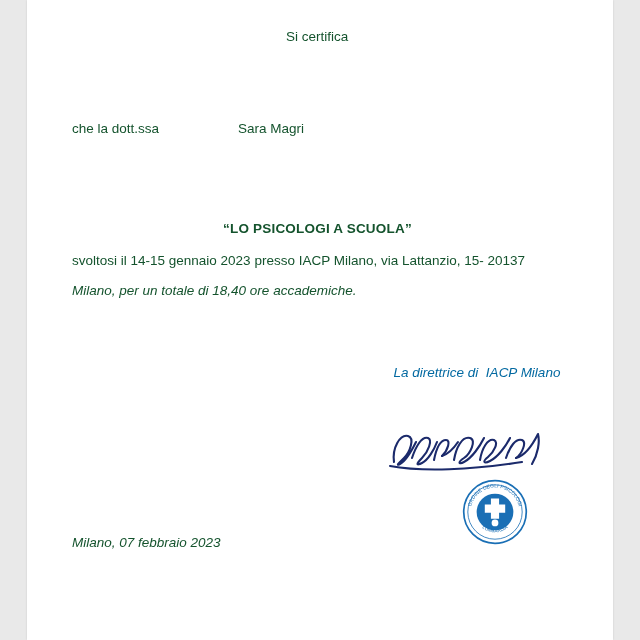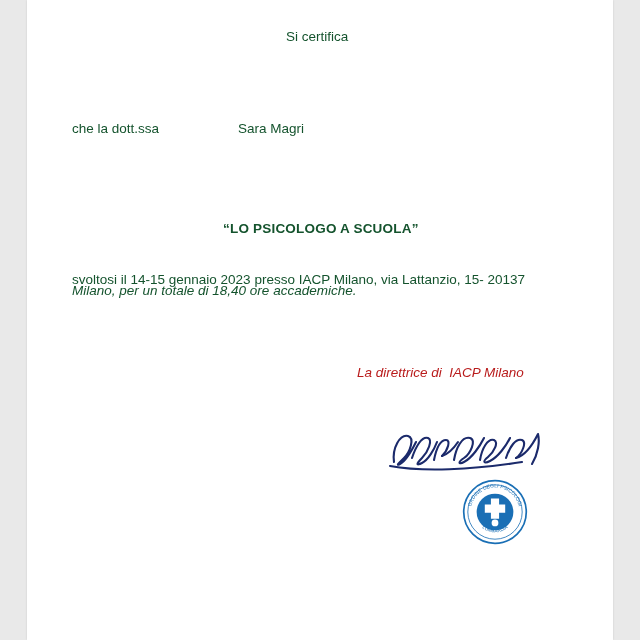--- a/index.html
+++ b/index.html
@@ -55,36 +55,36 @@
   .course-title {
     left: 196px;
     top: 219px;
     font-weight: bold;
     font-size: 13.5px;
     letter-spacing: 0.2px;
   }
   .row-detail-1 {
     left: 45px;
     top: 251px;
-    margin-top: 19px;
   }
   .row-detail-2 {
     left: 45px;
     top: 281px;
     font-style: italic;
   }
   .sign-block {
     position: absolute;
     left: 330px;
     top: 363px;
     width: 240px;
+    text-align: center;
     font-style: italic;
     font-size: 13.5px;
     line-height: 1.5;
-    color: #b91c1c;
+    color: #0369a1;
   }
   .sign-block div {
     white-space: pre;
   }
   .signature {
     position: absolute;
     left: 355px;
     top: 420px;
     width: 170px;
     height: 60px;
@@ -106,21 +106,21 @@
 <body>
 
 <div class="page">
   <div class="doc-body">
 
     <div class="line title-line">Si certifica</div>
 
     <div class="line row-cert"><span>che la dott.ssa</span><span class="name">Sara Magri</span></div>
 
 
-    <div class="line course-title">“LO PSICOLOGO A SCUOLA”</div>
+    <div class="line course-title">“LO PSICOLOGI A SCUOLA”</div>
 
     <div class="line row-detail-1">svoltosi il 14-15 gennaio 2023 presso IACP Milano, via Lattanzio, 15- 20137</div>
     <div class="line row-detail-2">Milano, per un totale di 18,40 ore accademiche.</div>
 
     <div class="sign-block">
       <div>La direttrice di  IACP Milano</div>
     </div>
 
     <svg class="signature" viewBox="0 0 170 60">
       <g fill="none" stroke="#1b2a6b" stroke-width="2.1" stroke-linecap="round" stroke-linejoin="round">
@@ -145,15 +145,16 @@
       <path id="arcTop" d="M 14 50 A 36 36 0 0 1 86 50" fill="none"></path>
       <path id="arcBottom" d="M 20 50 A 30 30 0 0 0 80 50" fill="none"></path>
       <text font-size="7.5" fill="#1a6fb5" font-family="Liberation Sans, sans-serif">
         <textPath href="#arcTop" startOffset="50%" text-anchor="middle">ORDINE DEGLI PSICOLOGI</textPath>
       </text>
       <text font-size="7" fill="#1a6fb5" font-family="Liberation Sans, sans-serif">
         <textPath href="#arcBottom" startOffset="50%" text-anchor="middle">LOMBARDIA</textPath>
       </text>
     </svg>
 
+    <div class="line row-place-date">Milano, 07 febbraio 2023</div>
 
   </div>
 </div>
 
 </body></html>

